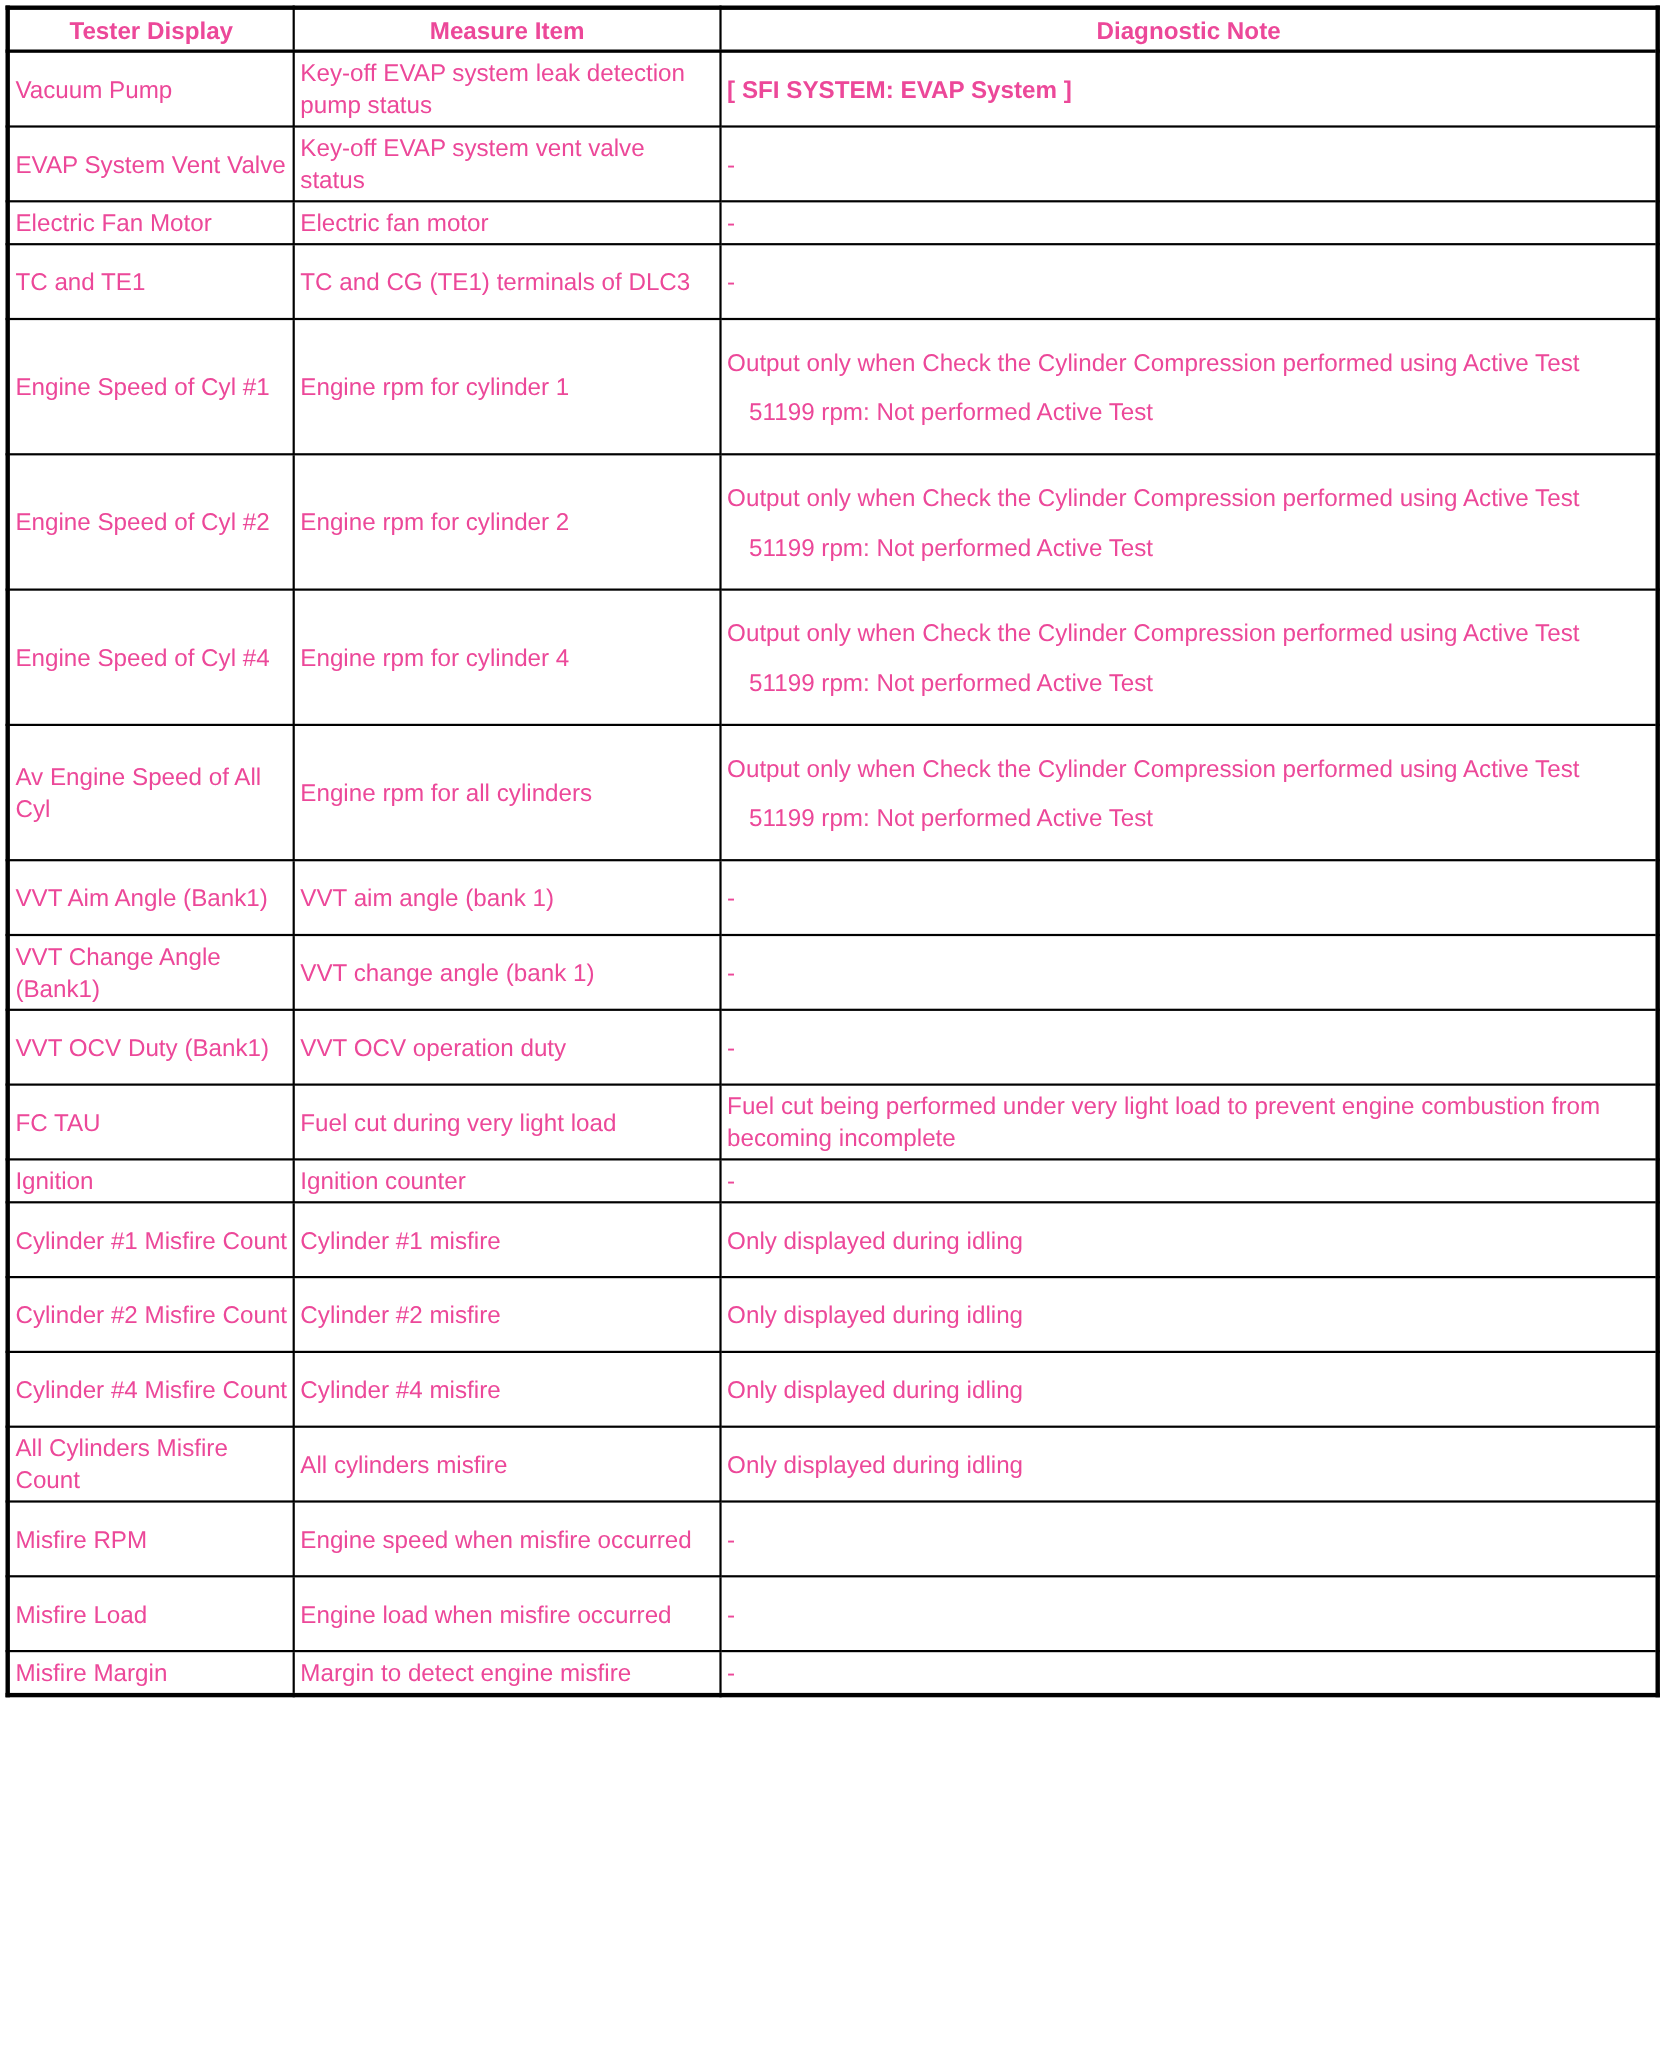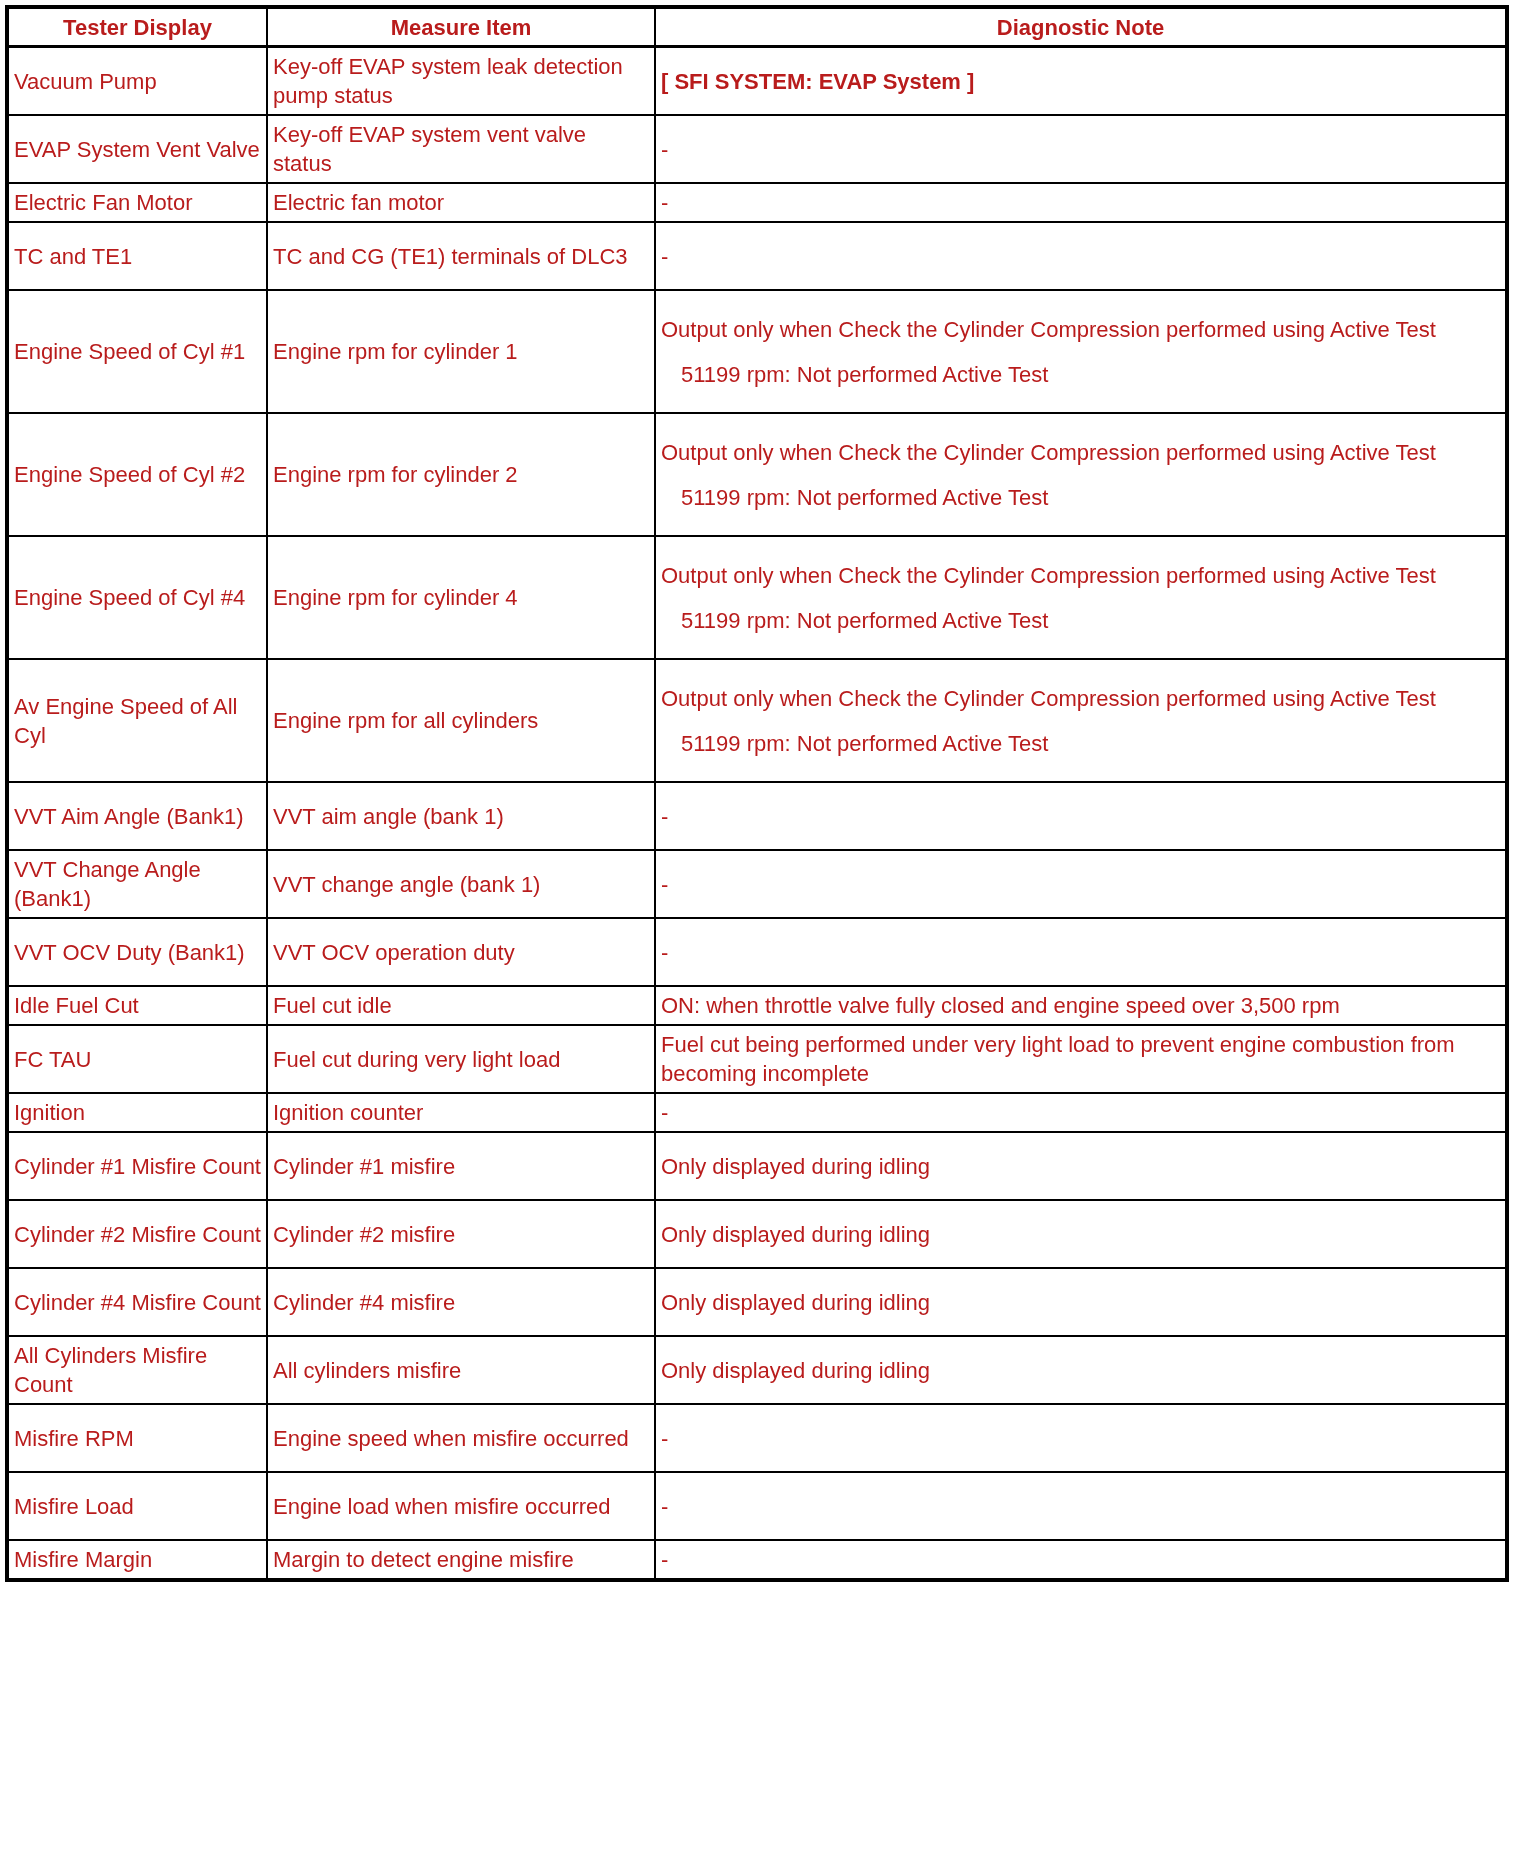--- a/index.html
+++ b/index.html
@@ -1,21 +1,21 @@
 <!DOCTYPE html>
 <html><head>
 <meta charset="utf-8">
 <style>
   html, body { margin: 0; padding: 0; background: #ffffff; }
   body { width: 1520px; height: 1874px; overflow: hidden; position: relative; }
   .tbl {
     position: absolute; left: 5px; top: 5px; width: 1500px;
     border-collapse: collapse; table-layout: fixed;
     border: 4px solid #000;
-    font-family: "Liberation Sans", sans-serif; color: #b91c1c;
+    font-family: "Liberation Sans", sans-serif; color: #ec4899;
   }
   .tbl col.c1 { width: 260px; }
   .tbl col.c2 { width: 388px; }
   .tbl col.c3 { width: 852px; }
   .tbl th, .tbl td {
     border: 2px solid #000; padding: 0 5px;
     vertical-align: middle; text-align: left;
     font-size: 22px; line-height: 29px; font-weight: normal;
   }
   .tbl th { font-weight: bold; text-align: center; height: 36px; }
@@ -118,27 +118,20 @@
           <div class="note-p">-</div>
         </td>
       </tr>
       <tr class="h2">
         <td>VVT OCV Duty (Bank1)</td>
         <td>VVT OCV operation duty</td>
         <td>
           <div class="note-p">-</div>
         </td>
       </tr>
-      <tr class="h1">
-        <td>Idle Fuel Cut</td>
-        <td>Fuel cut idle</td>
-        <td>
-          <div class="note-p">ON: when throttle valve fully closed and engine speed over 3,500 rpm</div>
-        </td>
-      </tr>
       <tr class="h2">
         <td>FC TAU</td>
         <td>Fuel cut during very light load</td>
         <td>
           <div class="note-p">Fuel cut being performed under very light load to prevent engine combustion from becoming incomplete</div>
         </td>
       </tr>
       <tr class="h1">
         <td>Ignition</td>
         <td>Ignition counter</td>

